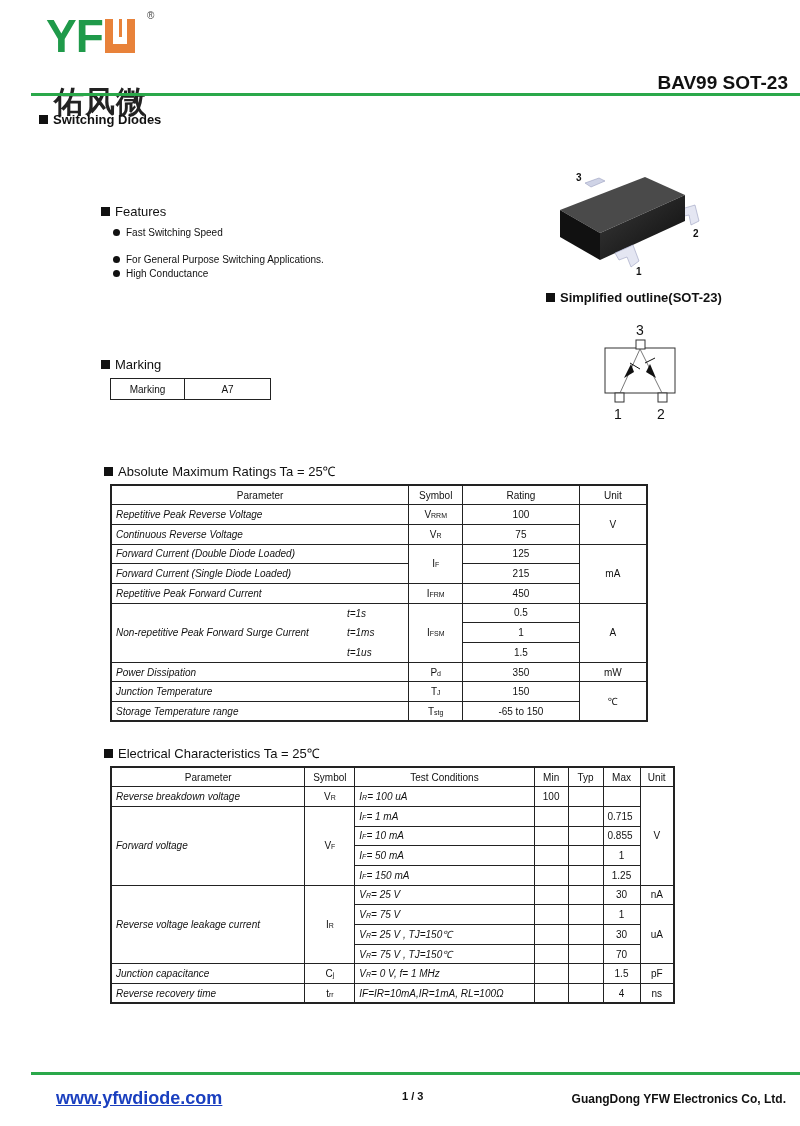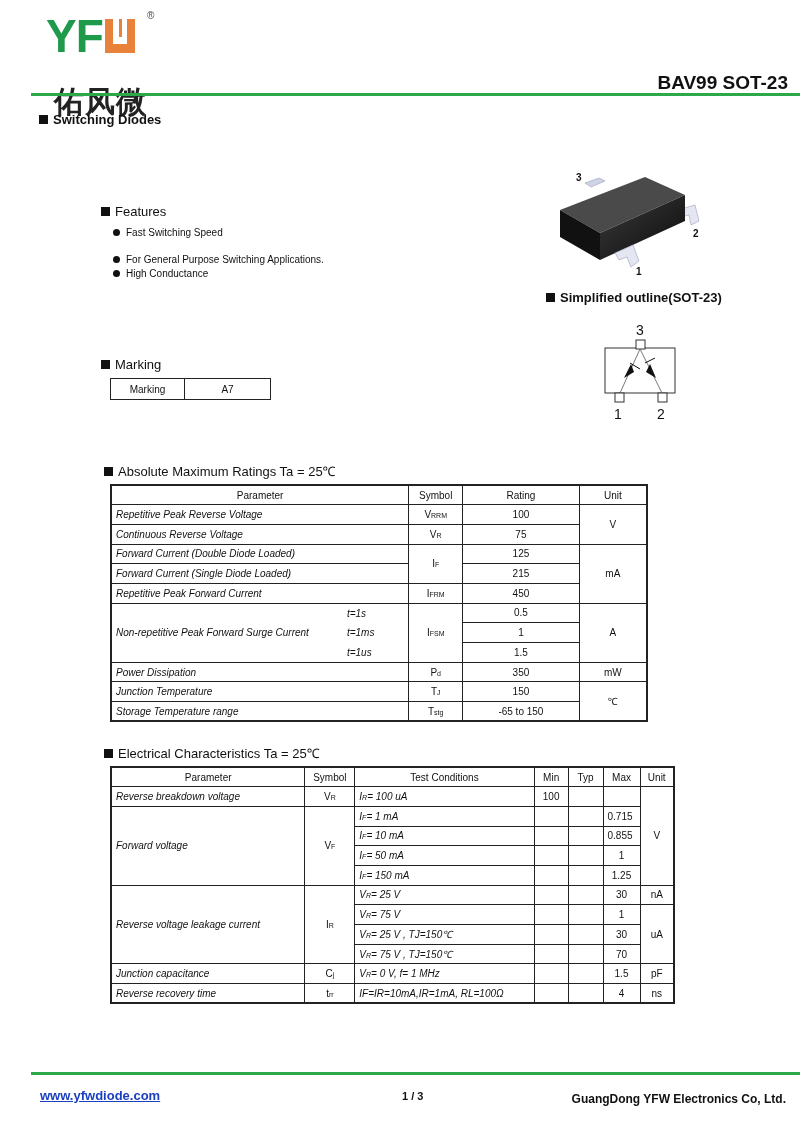--- a/index.html
+++ b/index.html
@@ -36,21 +36,21 @@
   .dt .l { text-align: left; font-style: italic; }
   .dt .c { text-align: center; }
   .dt .r { }
   .dt { border: 2px solid #222; }
   .sub { font-size: 7px; }
 
   .amr { left: 110px; top: 484px; width: 538px; }
   .ec { left: 110px; top: 766px; width: 565px; }
 
   
-  .footer-link { left: 40px; top: 1088px; font-size: 13px; font-weight: bold; color: #1a3fbf; text-decoration: underline; }
+  .footer-link { left: 56px; top: 1088px; font-size: 18px; font-weight: bold; color: #1a3fbf; text-decoration: underline; }
   .footer-page { left: 402px; top: 1090px; font-size: 11px; font-weight: bold; }
   .footer-company { right: 14px; top: 1092px; font-size: 12px; font-weight: bold; }
 </style>
 </head>
 <body>
 
 <div class="abs logo-latin">
   <span class="logo-y">Y</span><span class="logo-f">F</span><span class="logo-w"></span>
 </div>
 <div class="abs logo-reg">®</div>

